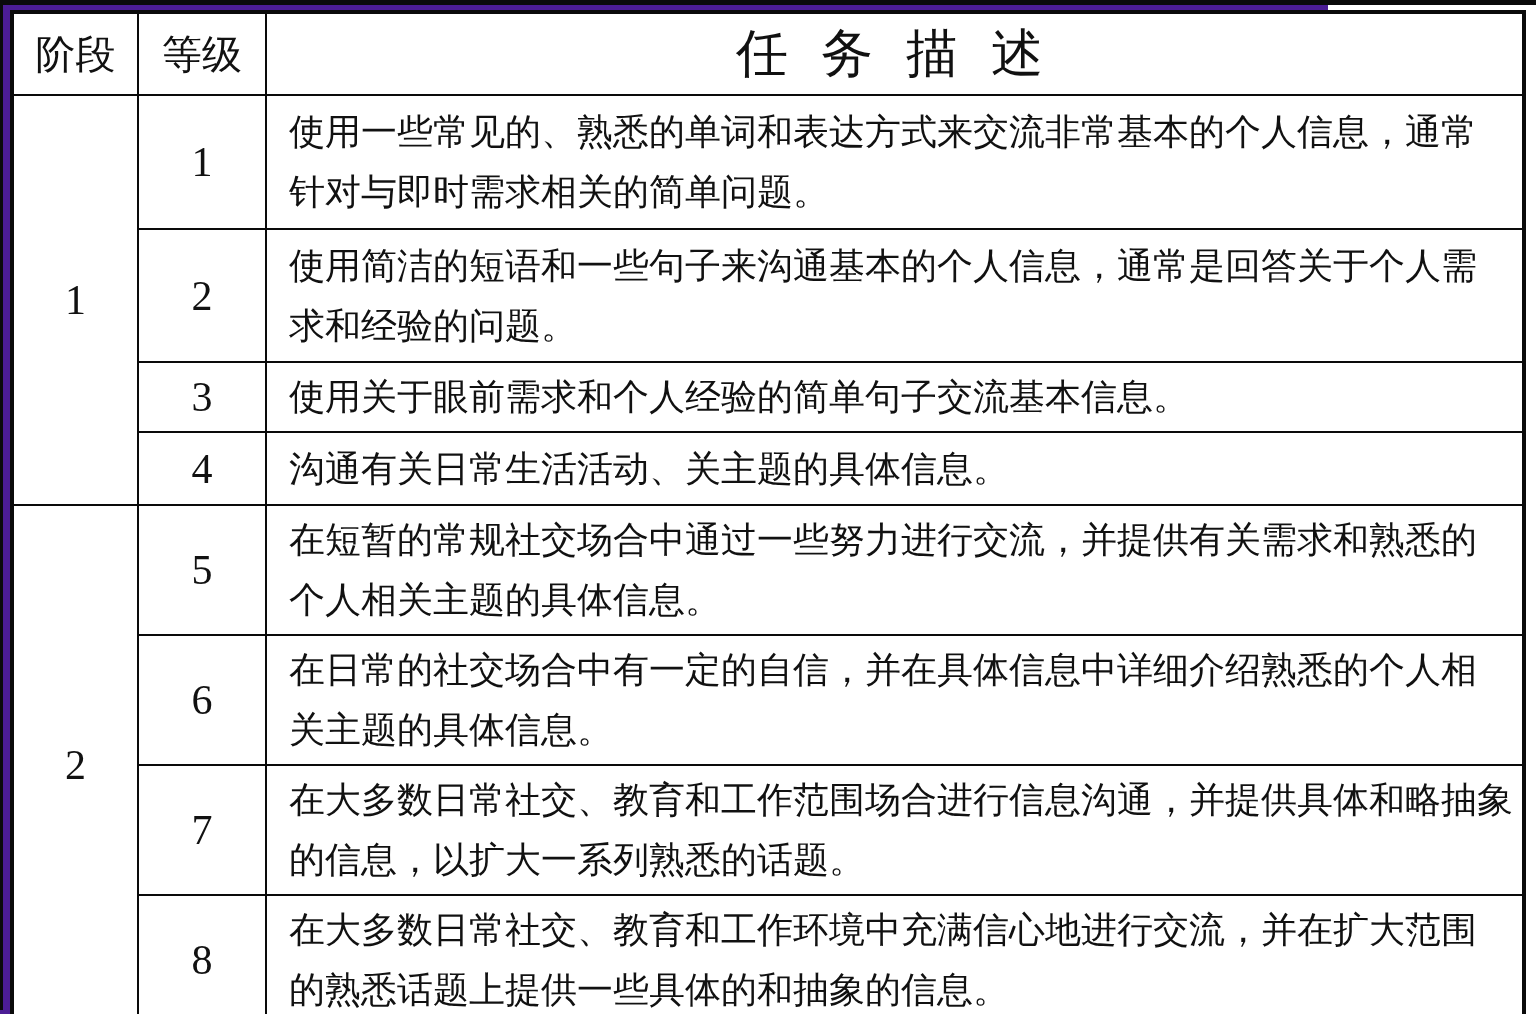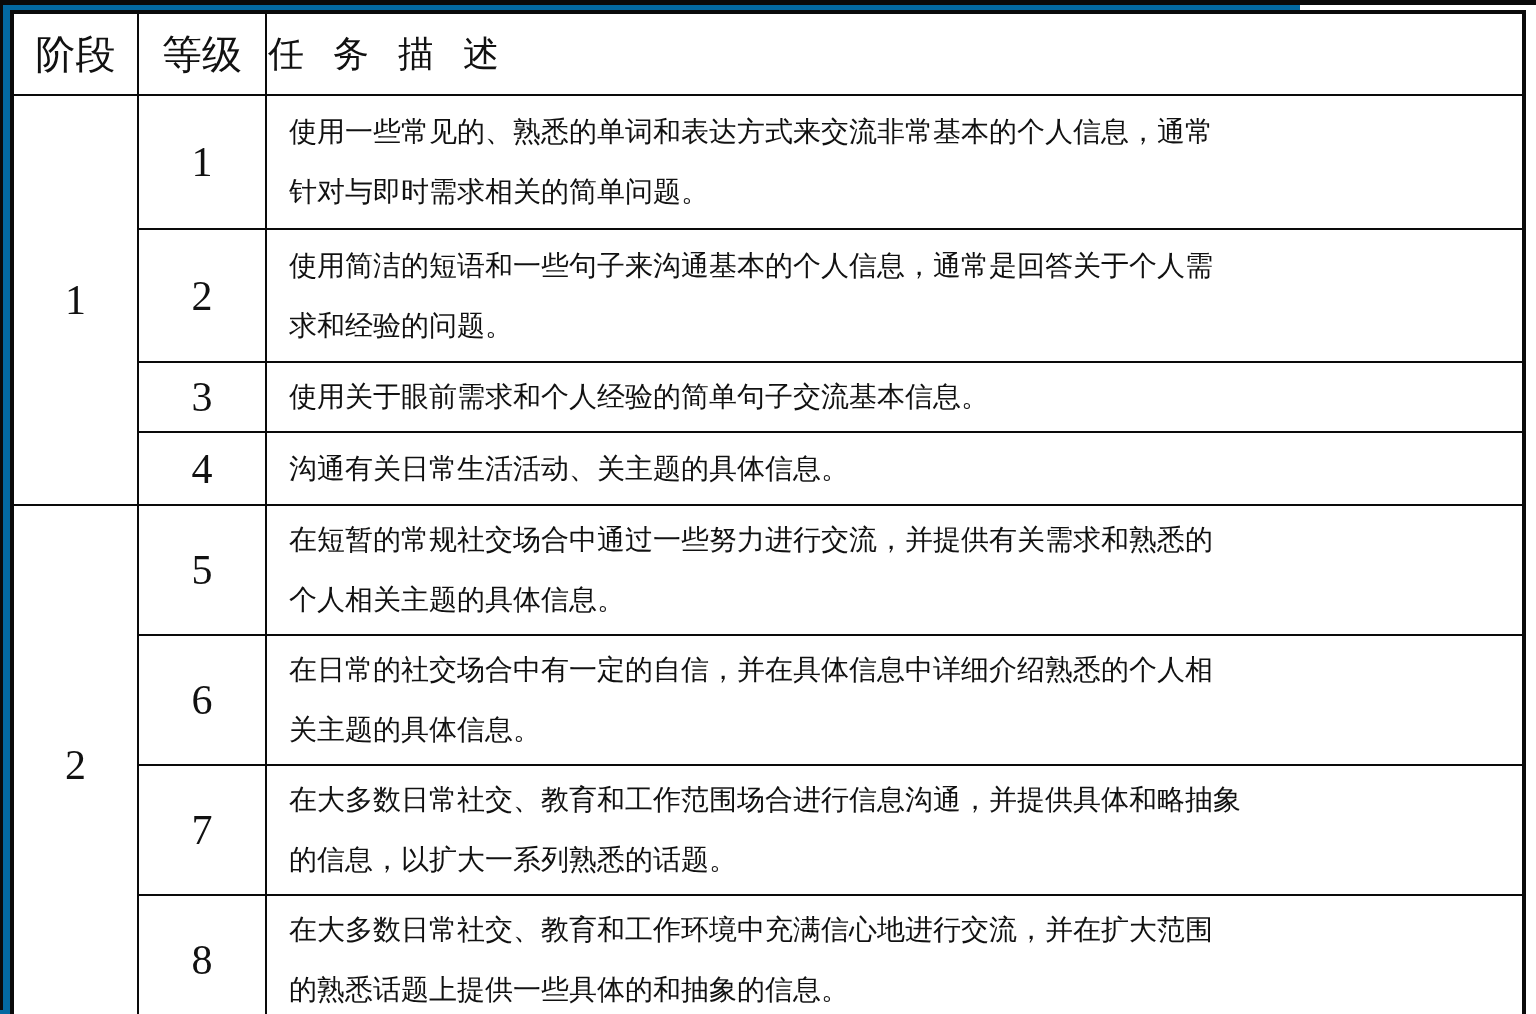--- a/index.html
+++ b/index.html
@@ -9,21 +9,22 @@
     width: 1536px;
     height: 1014px;
     overflow: hidden;
     font-family: "Liberation Serif", "DejaVu Serif", serif;
     color: #111111;
   }
   .page {
     position: relative;
     width: 1300px;
     height: 1014px;
-    background: #0369a1;
+    background: #4c1d95;
+    padding-left: 28px;
   }
   
   .page-top-rule {
     position: absolute;
     left: 0; top: 0;
     width: 1536px; height: 5px;
     background: #0a0a0a;
   }
   .page-left-rule {
     position: absolute;
@@ -49,30 +50,30 @@
   }
   th, td {
     vertical-align: middle;
     font-weight: normal;
   }
   th.h-stage, th.h-level {
     font-size: 40px;
     text-align: center;
   }
   th.h-task {
-    font-size: 36px;
-    text-align: left;
+    font-size: 52px;
+    text-align: center;
     letter-spacing: 10px;
   }
   td.stage-cell, td.level-cell {
     text-align: center;
     font-size: 42px;
   }
   td.task-cell {
-    font-size: 28px;
+    font-size: 36px;
     line-height: 60px;
     padding: 4px 8px 4px 22px;
     text-align: left;
     white-space: pre-line;
   }
   
   tr.r-head { height: 83px; }
   tr.r1 { height: 134px; }
   tr.r2 { height: 133px; }
   tr.r3 { height: 63px; }

